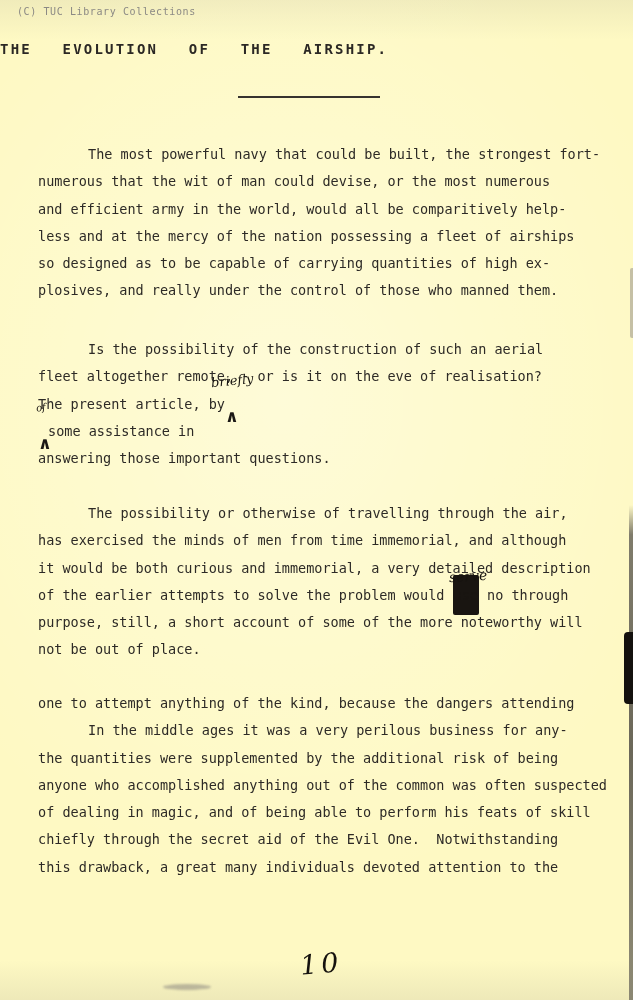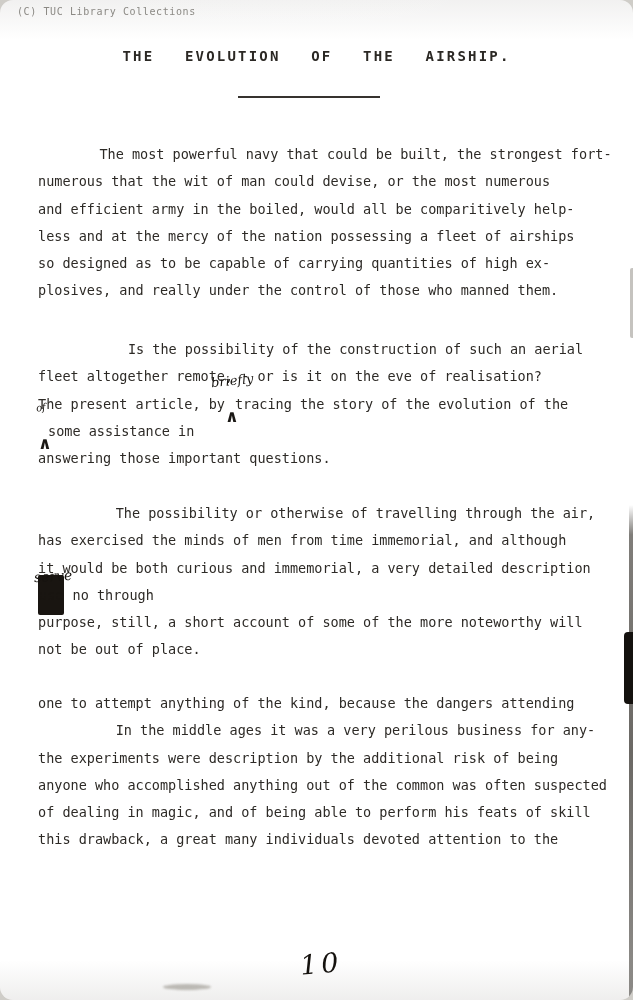--- a/index.html
+++ b/index.html
@@ -1,52 +1,50 @@
 <!DOCTYPE html>
 <html><head>
 <meta charset="utf-8">
 <style>
   html,body { margin:0; padding:0; background:#cfcdc8; }
   .page {
     position:relative;
     width:633px; height:1000px;
-    background:#ffffff;
+    background:#fef9c3;
     overflow:hidden;
     font-family:"DejaVu Sans Mono", monospace;
     color:#2d2a26;
-    border-radius:13px;
   }
   .page::before {
     content:"";
     position:absolute; inset:0;
     background:
       radial-gradient(ellipse 120% 90% at 45% 40%, rgba(255,255,255,0.35) 0%, rgba(255,255,255,0) 55%),
       linear-gradient(180deg, rgba(120,116,110,0.10) 0%, rgba(120,116,110,0) 4%, rgba(120,116,110,0) 96%, rgba(120,116,110,0.12) 100%);
     pointer-events:none;
   }
   .watermark {
     position:absolute; left:17px; top:6px;
     font-size:10px; letter-spacing:0.6px;
     color:#8b8984;
   }
   .title {
-    position:absolute; top:48px; left:0; width:100%;
-    text-align:center;
+    position:absolute; top:41px; left:0; width:100%;
     font-size:14px; font-weight:700;
     letter-spacing:2.2px; word-spacing:20px;
     color:#2b2824;
   }
   .rule {
     position:absolute; top:96px; left:238px;
     width:142px; height:2px; background:#36332f;
   }
   .para { position:absolute; left:38px; width:585px; }
   .typed { font-size:13.5px; line-height:27.3px; }
   .line { white-space:pre; position:relative; }
-  .indent { padding-left:50px;text-align:center; }
+  .indent { padding-left:50px; }
   .hand {
     font-family:"DejaVu Serif", serif;
     font-style:italic;
     color:#16130f;
   }
   .ins {
     position:relative; display:inline-block;
     width:10px; height:1em; vertical-align:baseline;
   }
   .ins .above {
@@ -112,49 +110,50 @@
 <div class="page">
 
   <div class="watermark">(C) TUC Library Collections</div>
 
   <div class="title">THE EVOLUTION OF THE AIRSHIP.</div>
   <div class="rule"></div>
 
   <div class="para typed" style="top:141px">
     <div class="line indent">The most powerful navy that could be built, the strongest fort-</div>
     <div class="line">numerous that the wit of man could devise, or the most numerous</div>
-    <div class="line">and efficient army in the boiled, would all be comparitively help-</div>
+    <div class="line">and efficient army in the world, would all be comparitively help-</div>
     <div class="line">less and at the mercy of the nation possessing a fleet of airships</div>
     <div class="line">so designed as to be capable of carrying quantities of high ex-</div>
     <div class="line">plosives, and really under the control of those who manned them.</div>
   </div>
 
   <div class="para typed" style="top:336px">
     <div class="line indent">Is the possibility of the construction of such an aerial</div>
     <div class="line">fleet altogether remote, - or is it on the eve of realisation?</div>
-    <div class="line"><span>The present article, by</span><span class="ins"><span class="hand above">briefly</span><span class="caret big">∧</span></span><span>tracing the story of the evolution of the</span></div>
+    <div class="line"><span>The present article, by</span><span class="ins"><span class="hand above">briefly</span><span class="caret big">∧</span></span></div>
     <div class="line"><span class="ins"><span class="hand above small">of</span><span class="caret big">∧</span></span><span>some assistance in</span></div>
     <div class="line">answering those important questions.</div>
   </div>
 
   <div class="para typed" style="top:500px">
     <div class="line indent">The possibility or otherwise of travelling through the air,</div>
     <div class="line">has exercised the minds of men from time immemorial, and although</div>
     <div class="line">it would be both curious and immemorial, a very detailed description</div>
-    <div class="line"><span class="strikewrap"><span class="hand above2">serve</span><span class="strike-word">use</span></span><span> no through</span></div>
+    <div class="line"><span>of the earlier attempts to solve the problem would </span><span class="strikewrap"><span class="hand above2">serve</span><span class="strike-word">use</span></span><span> no through</span></div>
     <div class="line">purpose, still, a short account of some of the more noteworthy will</div>
     <div class="line">not be out of place.</div>
   </div>
 
   <div class="para typed" style="top:690px">
     <div class="line">one to attempt anything of the kind, because the dangers attending</div>
     <div class="line indent">In the middle ages it was a very perilous business for any-</div>
-    <div class="line">the experiments were description by the additional risk of being</div>
+    <div class="line">the quantities were supplemented by the additional risk of being</div>
     <div class="line">anyone who accomplished anything out of the common was often suspected</div>
     <div class="line">of dealing in magic, and of being able to perform his feats of skill</div>
+    <div class="line">chiefly through the secret aid of the Evil One.  Notwithstanding</div>
     <div class="line">this drawback, a great many individuals devoted attention to the</div>
   </div>
 
   <div class="pagenum">10</div>
 
   <div class="edge-smudge"></div>
   <div class="edge-strip-thin"></div>
   <div class="edge-blob"></div>
   <div class="bottom-smudge"></div>
 

